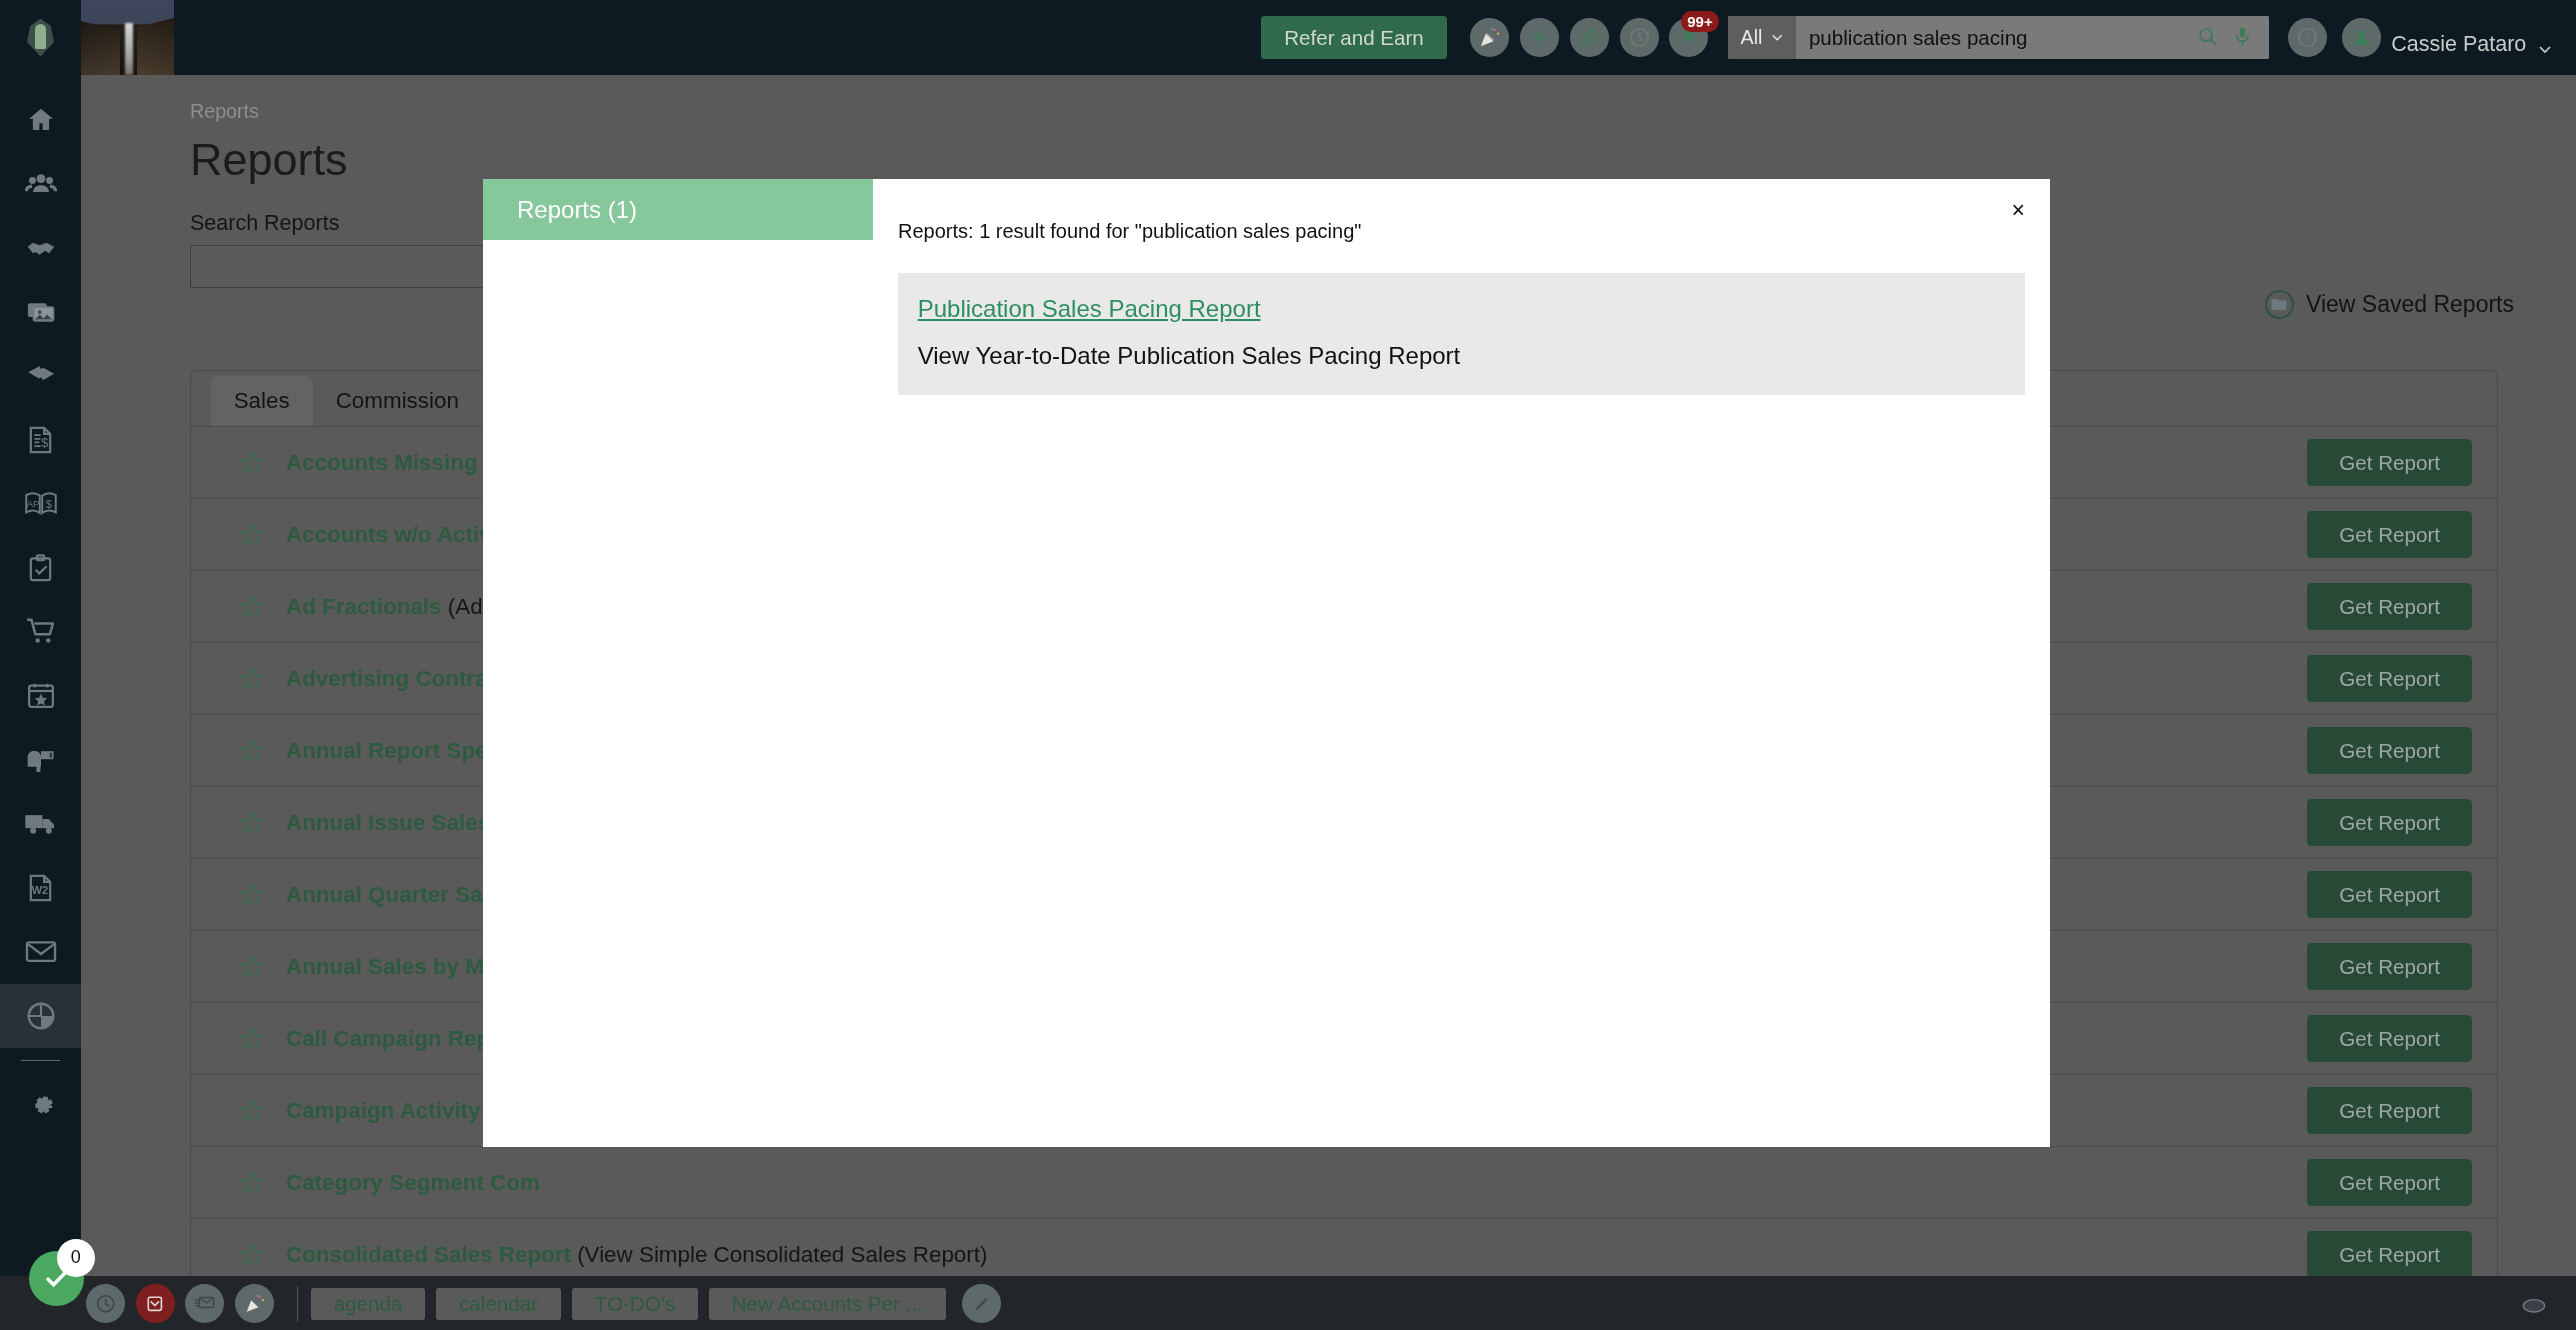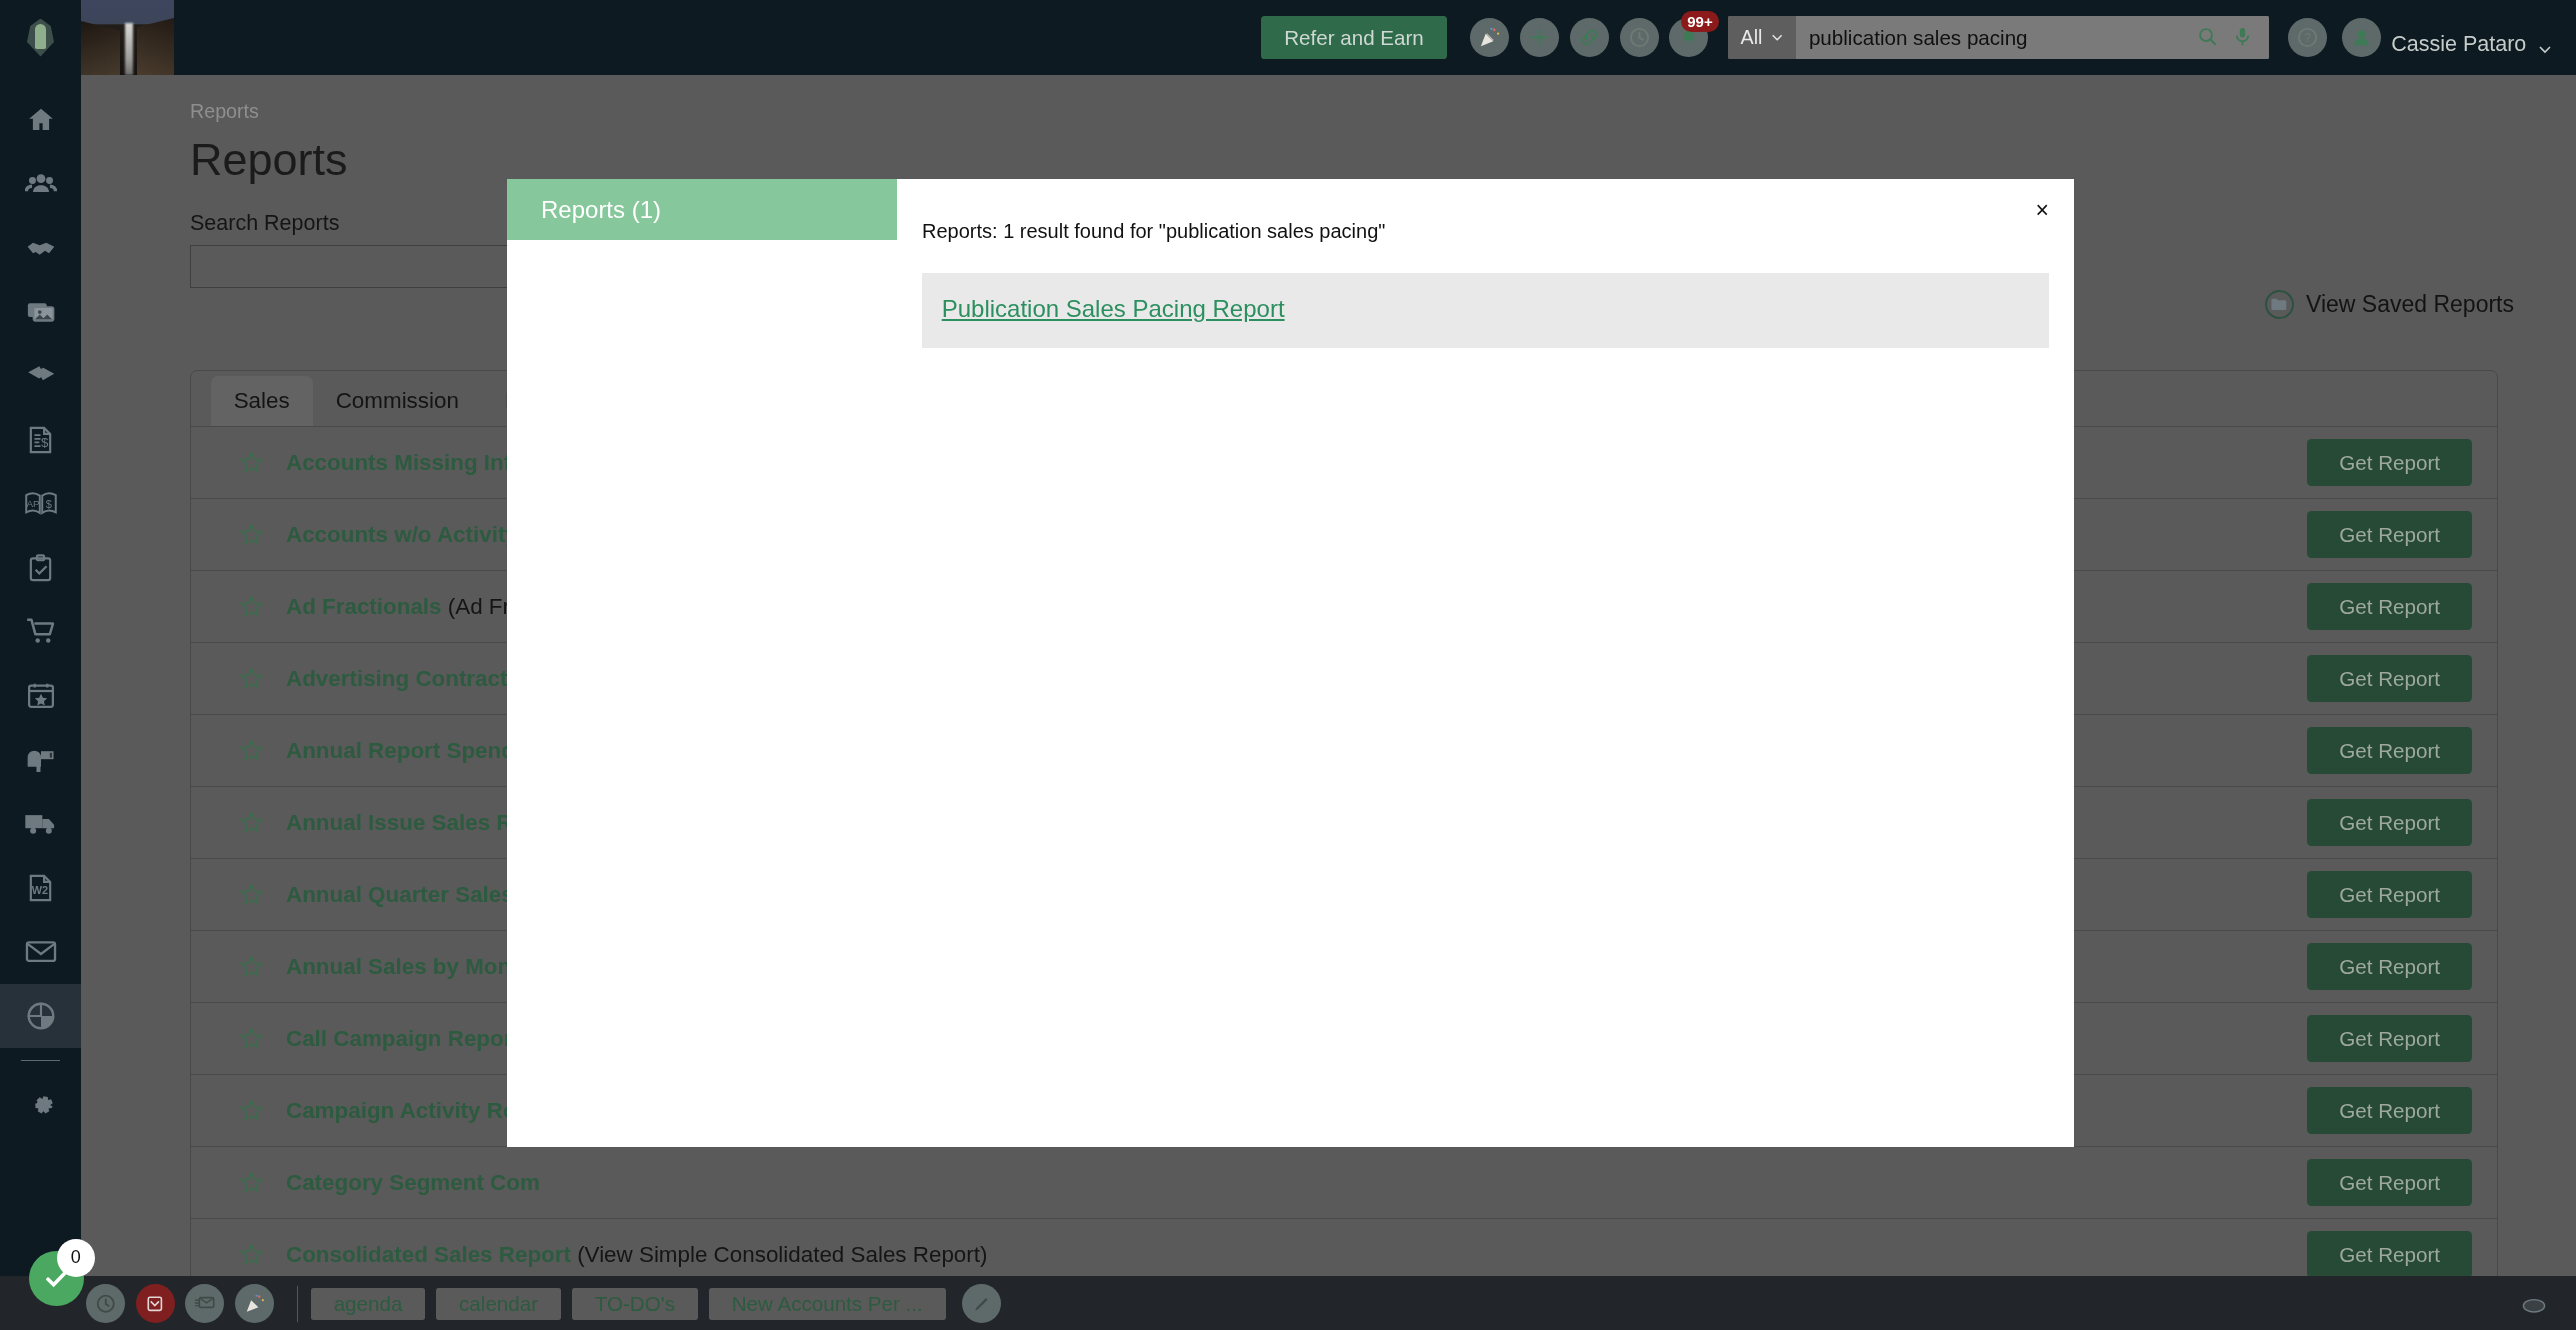--- a/index.html
+++ b/index.html
@@ -142,21 +142,21 @@
   .row-name { color: #2c5b3f; font-weight: bold; }
   .row-desc { color: #151515; }
   .get-report-btn {
     background: #274a37; color: #9ea89f; border: none; border-radius: 4.5px;
     height: 47px; padding: 12px 32px; font-size: 20.6px; cursor: pointer;
     font-family: "Liberation Sans", sans-serif;
   }
 
   
   .modal-wrap { position: absolute; left: 0; top: 0; width: 2576px; height: 1331px; z-index: 80; pointer-events: none; }
-  .modal { position: absolute; left: 507px; top: 179px; width: 1567px; height: 968px; pointer-events: auto; display: flex; }
+  .modal { position: absolute; left: 483px; top: 179px; width: 1567px; height: 968px; pointer-events: auto; display: flex; }
   .modal-side { width: 390px; background: #fff; }
   .modal-side-tab {
     background: #86c79b; color: #fff; font-size: 24px; height: 61px;
     display: flex; align-items: center; padding-left: 34px;
   }
   .modal-body { flex: 1; background: #fff; position: relative; padding: 0 25px; }
   .modal-close {
     position: absolute; right: 25px; top: 19.7px; font-size: 23px; color: #111;
     background: none; border: none; cursor: pointer; line-height: 1;
     font-family: "Liberation Sans", sans-serif;
@@ -555,20 +555,21 @@
 <div class="modal-wrap">
   <div class="modal">
     <div class="modal-side">
       <div class="modal-side-tab">Reports (1)</div>
     </div>
     <div class="modal-body">
       <button class="modal-close">×</button>
       <h2 class="modal-heading">Reports: 1 result found for "publication sales pacing"</h2>
       <div class="result-card">
         <a class="result-link">Publication Sales Pacing Report</a>
+        <div class="result-desc">View Year-to-Date Publication Sales Pacing Report</div>
       </div>
     </div>
   </div>
 </div>
 
 <div class="taskbar">
   <div class="tb-icon">
     <svg width="21.5" height="21.5" viewBox="0 0 24 24">
         <circle cx="12" cy="12" r="9" stroke="#3d4a45" stroke-width="2" fill="none"></circle>
         <path d="M12 7v5.4l3.4 2" stroke="#3d4a45" stroke-width="2" fill="none" stroke-linecap="round"></path>

